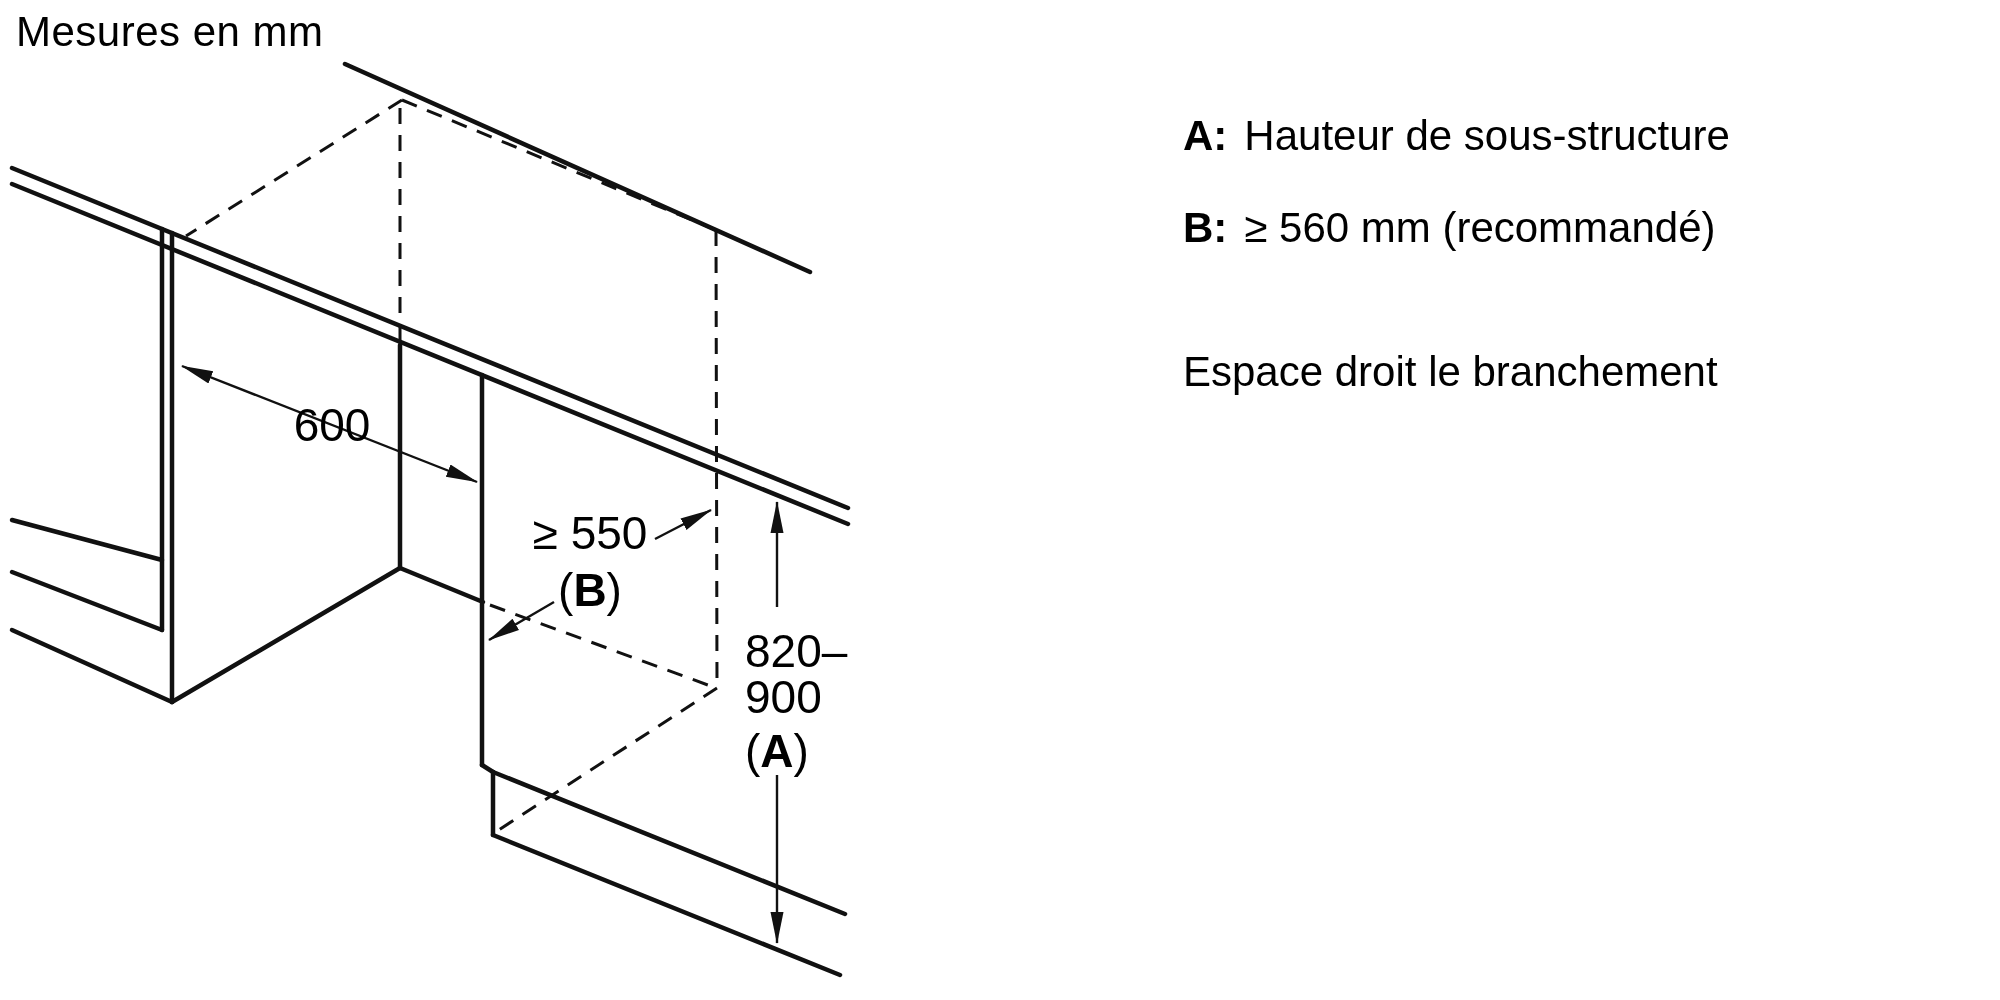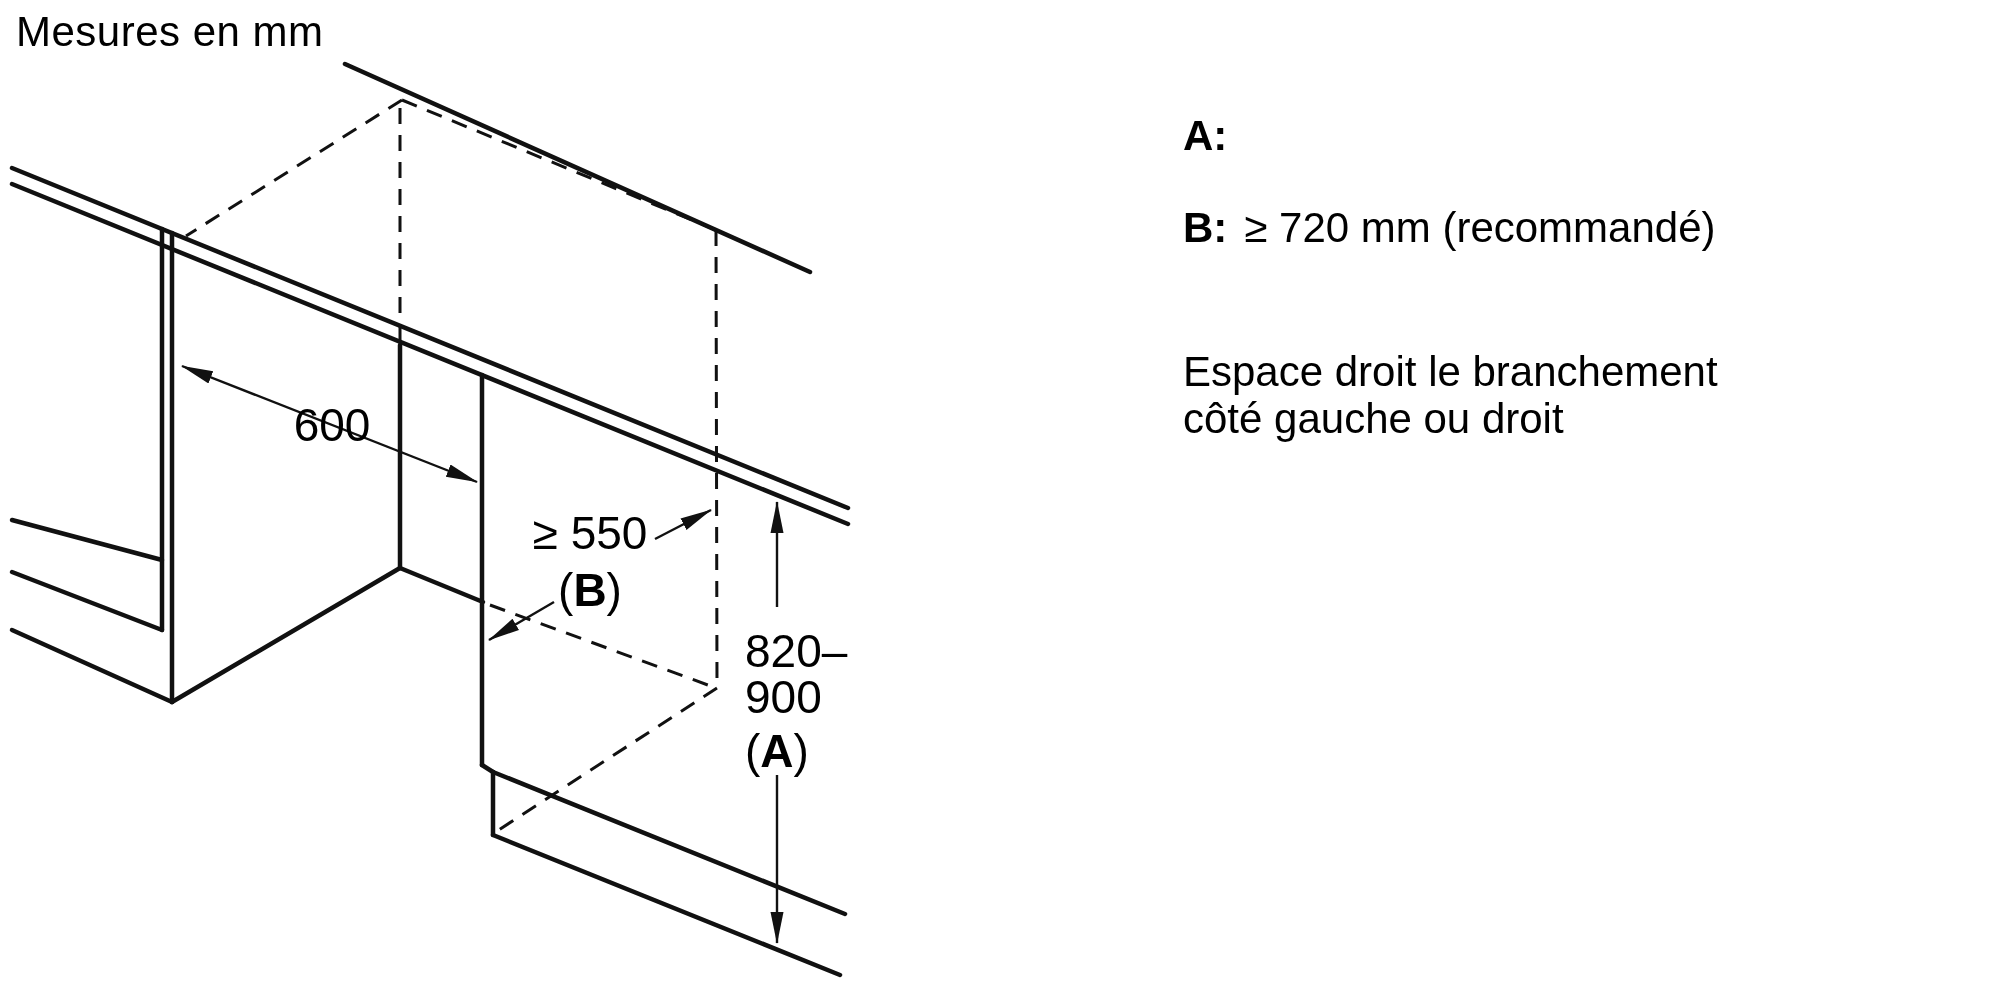--- a/index.html
+++ b/index.html
@@ -94,24 +94,24 @@
       <line class="dim-line" x1="777" y1="775" x2="777" y2="943" marker-end="url(#arr)"></line>
       <text class="dim-text" x="745" y="667">820–</text>
       <text class="dim-text" x="745" y="713">900</text>
       <text class="dim-text" x="745" y="767"><tspan>(</tspan><tspan class="dim-bold">A</tspan><tspan>)</tspan></text>
     </g>
   </svg>
 
   <div class="legend">
     <div class="legend-row legend-row-a">
       <span class="key">A:</span>
+      <span>Hauteur de sous-structure</span>
     </div>
     <div class="legend-row legend-row-b">
       <span class="key">B:</span>
-      <span>≥ 720 mm (recommandé)</span>
+      <span>≥ 560 mm (recommandé)</span>
     </div>
     <div class="note">
       <div>Espace droit le branchement</div>
-      <div>côté gauche ou droit</div>
     </div>
   </div>
 
 </div>
 
 </body></html>

